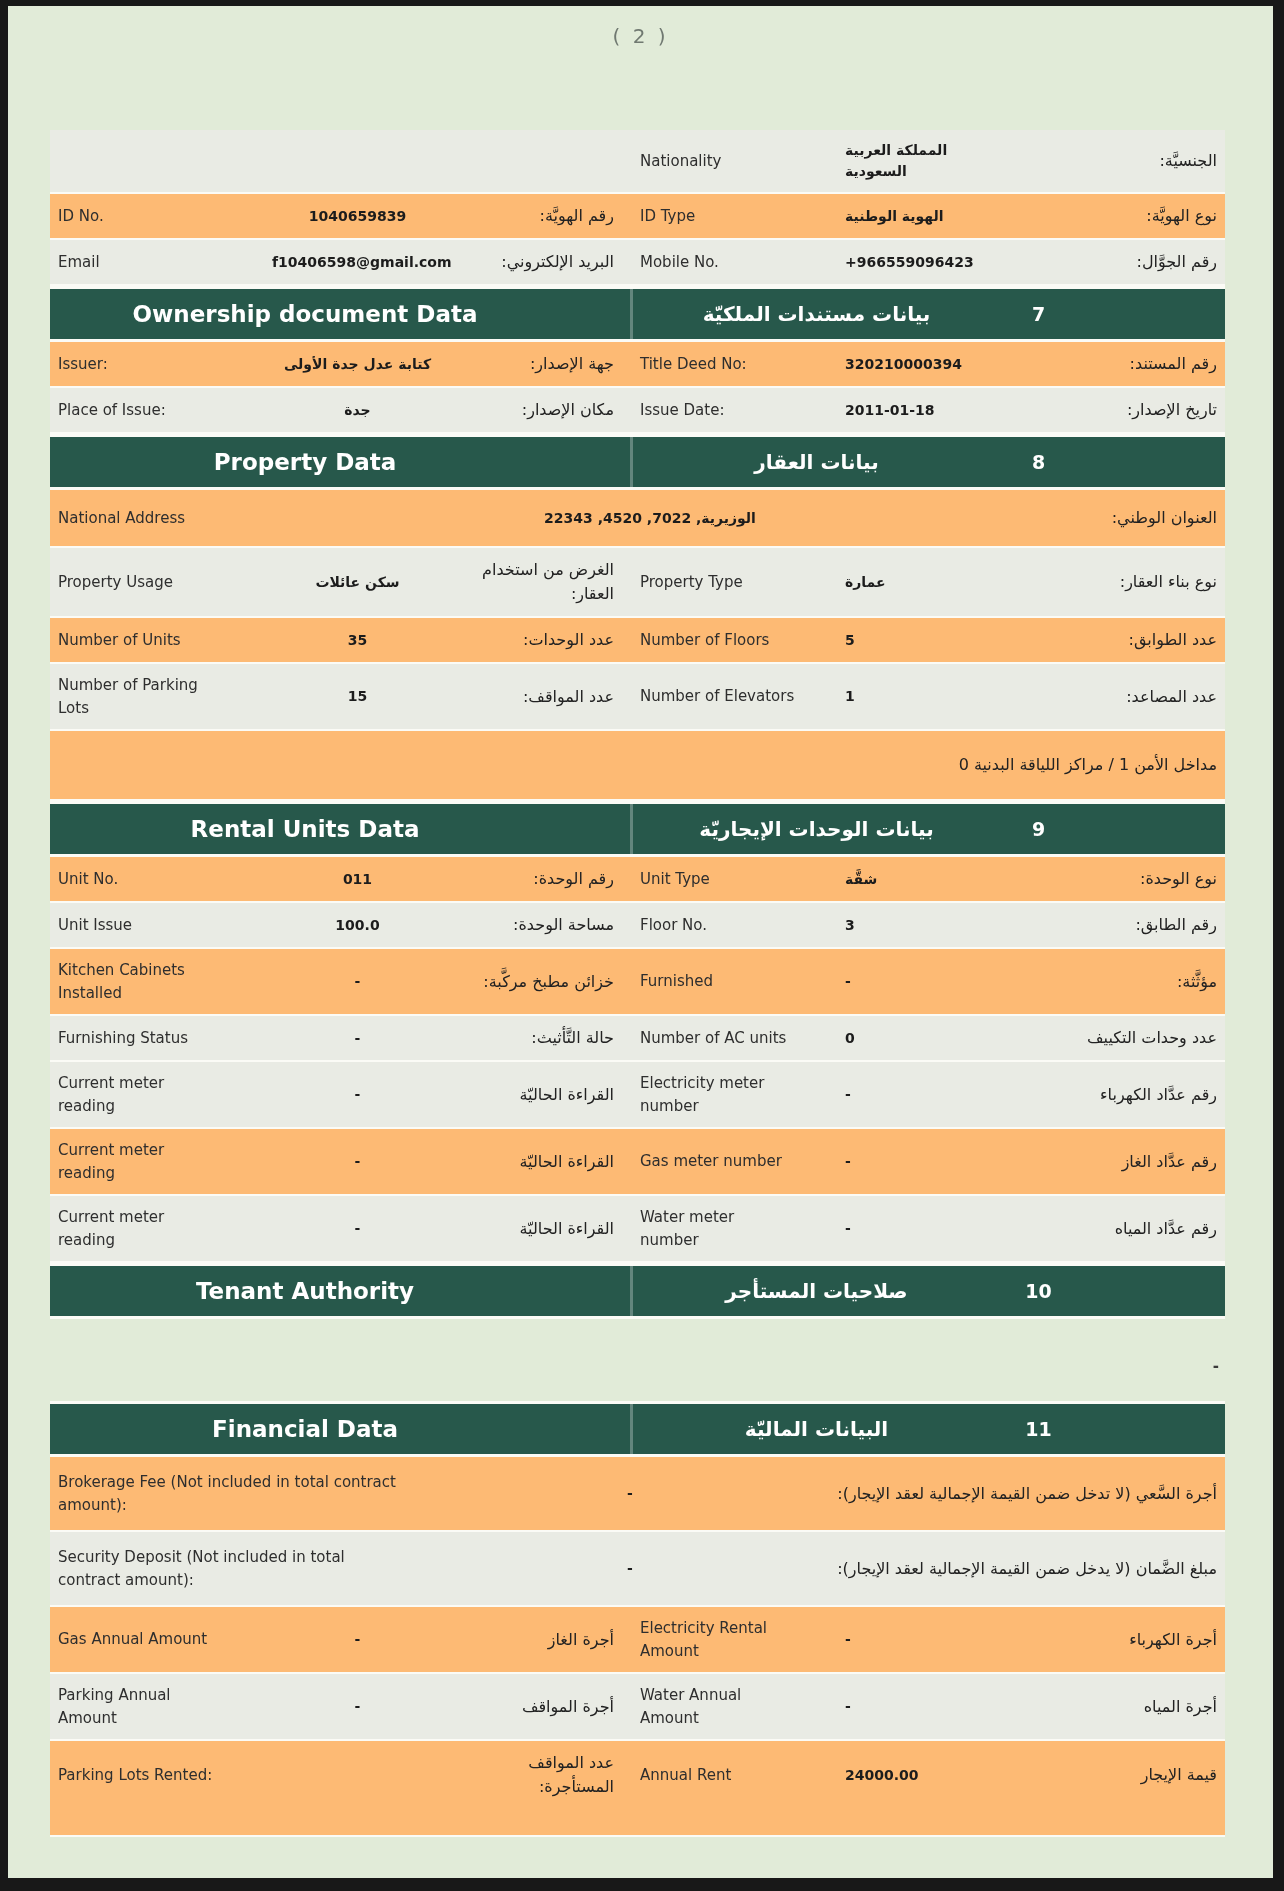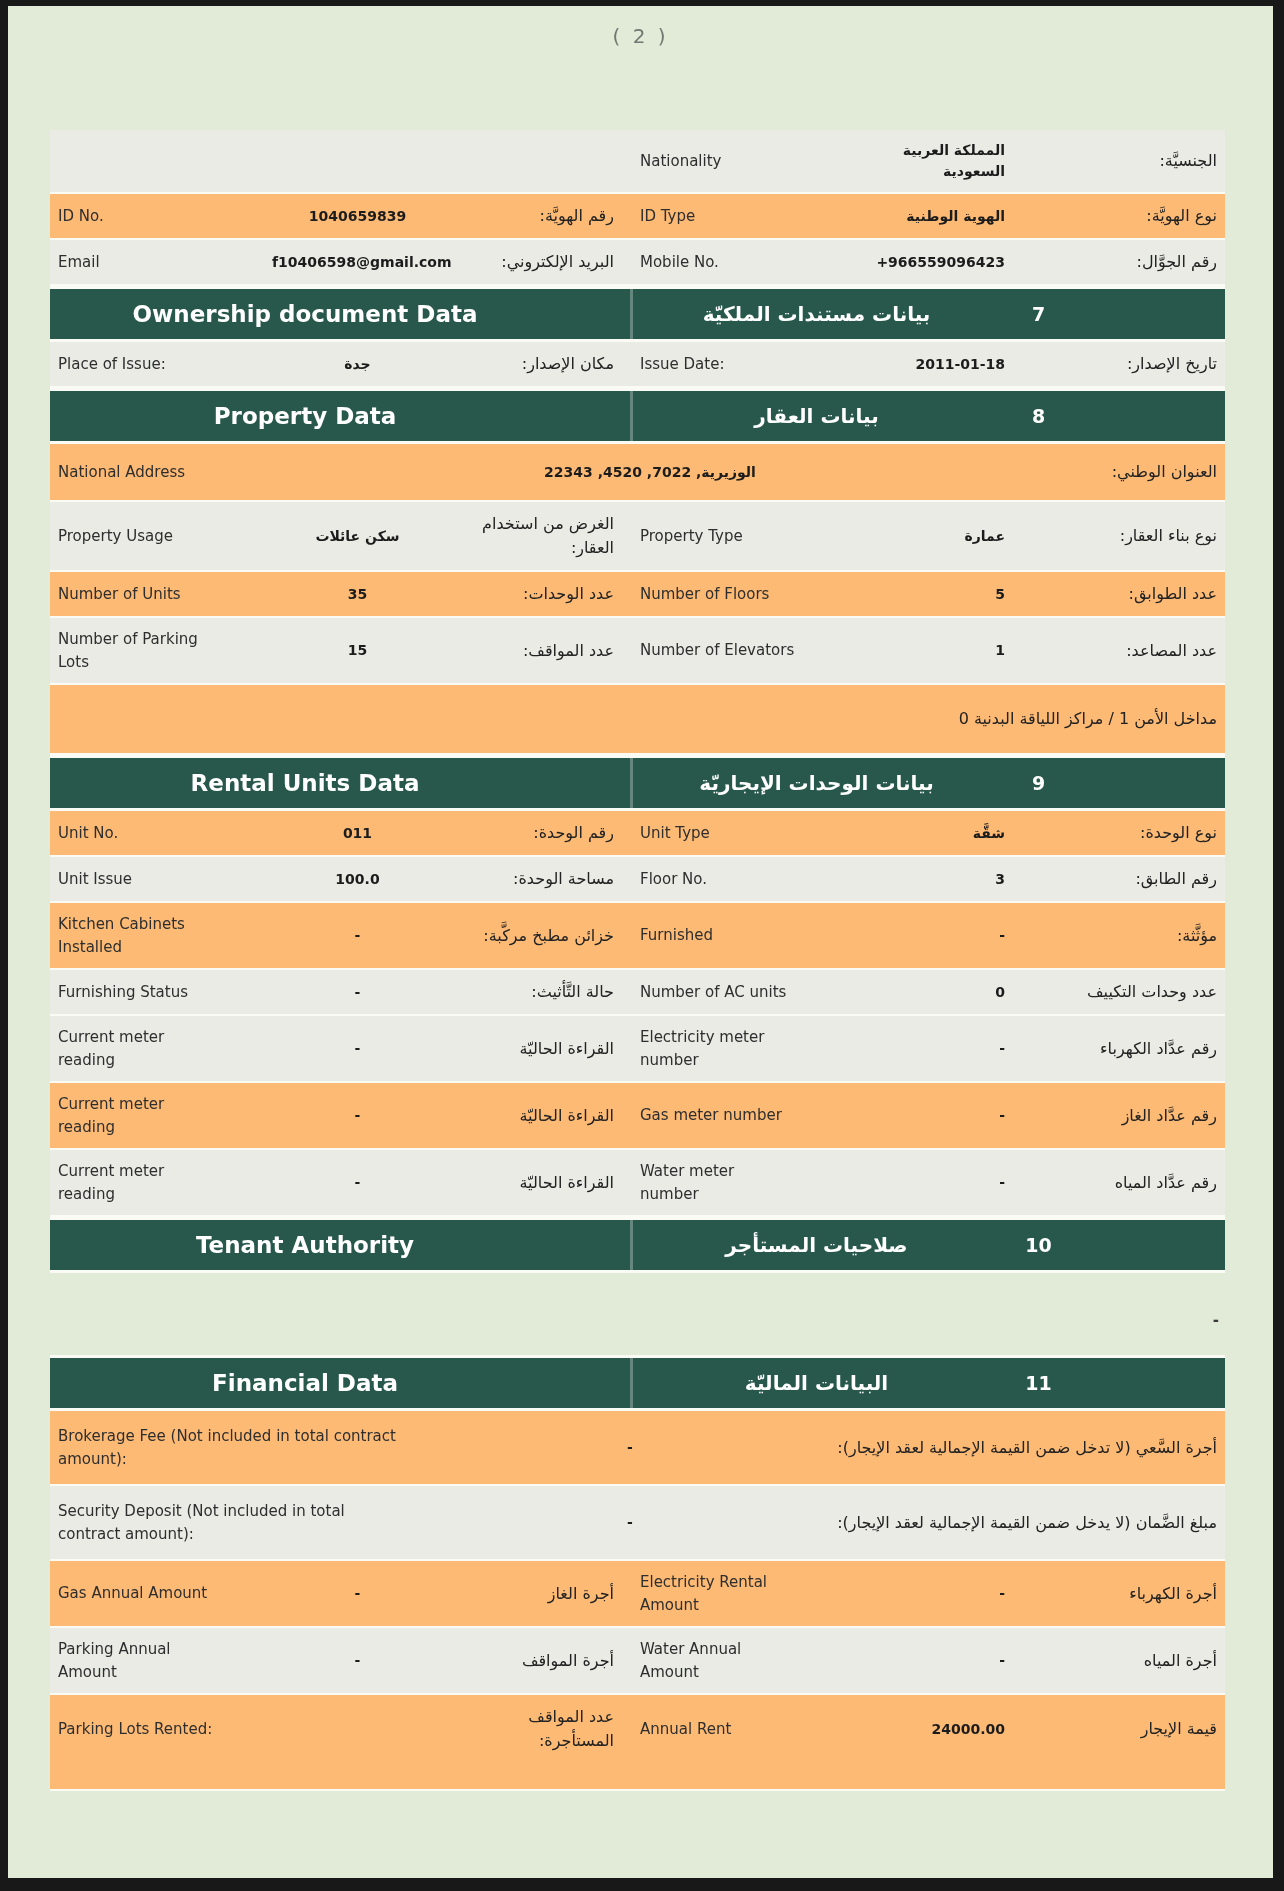--- a/index.html
+++ b/index.html
@@ -30,21 +30,21 @@
   .row.gray{background:var(--gray)}
   .cell{line-height:1.5}
   .lab-en{font-size:15px;color:var(--label)}
   .val{font-weight:bold;font-size:14px;color:var(--ink)}
   .lab-ar{font-size:16px;color:#222;direction:rtl}
 
   .v-pair .c-en1{width:220px;padding:10px 57px 10px 8px}
   .v-pair .c-v1{width:175px;text-align:center;padding:10px 2px}
   .v-pair .c-ar1{width:175px;text-align:right;padding:10px 6px}
   .v-pair .c-en2{width:200px;padding:10px 25px 10px 20px}
-  .v-pair .c-v2{width:210px;text-align:right;padding:10px 25px}
+  .v-pair .c-v2{width:210px;text-align:left;padding:10px 25px}
   .v-pair .c-ar2{width:195px;text-align:right;padding:10px 8px 10px 2px}
 
   .v-full .c-en1{width:220px;padding:16px 57px 16px 8px}
   .v-full .c-vf{width:760px;text-align:center;padding:16px 4px}
   .v-full .c-ar2{width:195px;text-align:right;padding:16px 8px 16px 2px}
 
   .v-wide .c-enw{width:450px;padding:14px 90px 14px 8px}
   .v-wide .c-vw{width:260px;text-align:center;padding:14px 4px}
   .v-wide .c-arw{width:465px;text-align:right;padding:14px 8px;direction:rtl}
 
@@ -89,20 +89,28 @@
       </div>
       <div class="sec">
         <div class="sec-left">
           <span class="sec-en">Ownership document Data</span>
         </div>
         <div class="sec-divider"></div>
         <div class="sec-right">
           <span class="sec-ar" dir="rtl">بيانات مستندات الملكيّة</span>
           <span class="sec-num">7</span>
         </div>
+      </div>
+      <div class="row v-pair white">
+        <div class="cell lab-en c-en1">Issuer:</div>
+        <div class="cell val c-v1">كتابة عدل جدة الأولى</div>
+        <div class="cell lab-ar c-ar1" dir="rtl">جهة الإصدار:</div>
+        <div class="cell lab-en c-en2">Title Deed No:</div>
+        <div class="cell val c-v2" style="white-space: nowrap;">320210000394</div>
+        <div class="cell lab-ar c-ar2" dir="rtl">رقم المستند:</div>
       </div>
       <div class="row v-pair gray">
         <div class="cell lab-en c-en1">Place of Issue:</div>
         <div class="cell val c-v1" style="white-space: nowrap;">جدة</div>
         <div class="cell lab-ar c-ar1" dir="rtl">مكان الإصدار:</div>
         <div class="cell lab-en c-en2">Issue Date:</div>
         <div class="cell val c-v2" style="white-space: nowrap;">2011-01-18</div>
         <div class="cell lab-ar c-ar2" dir="rtl">تاريخ الإصدار:</div>
       </div>
       <div class="sec">

